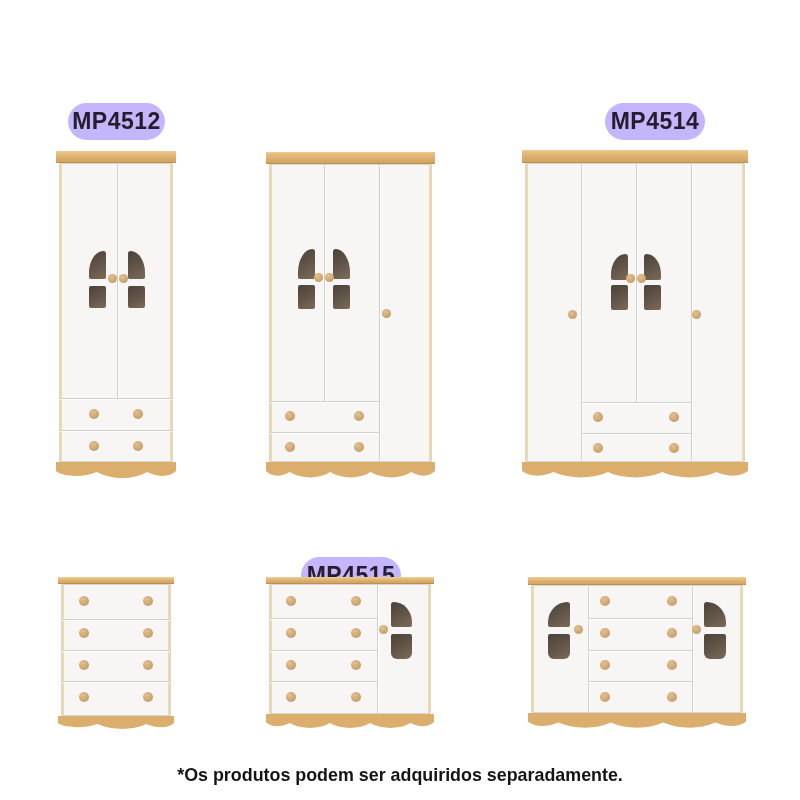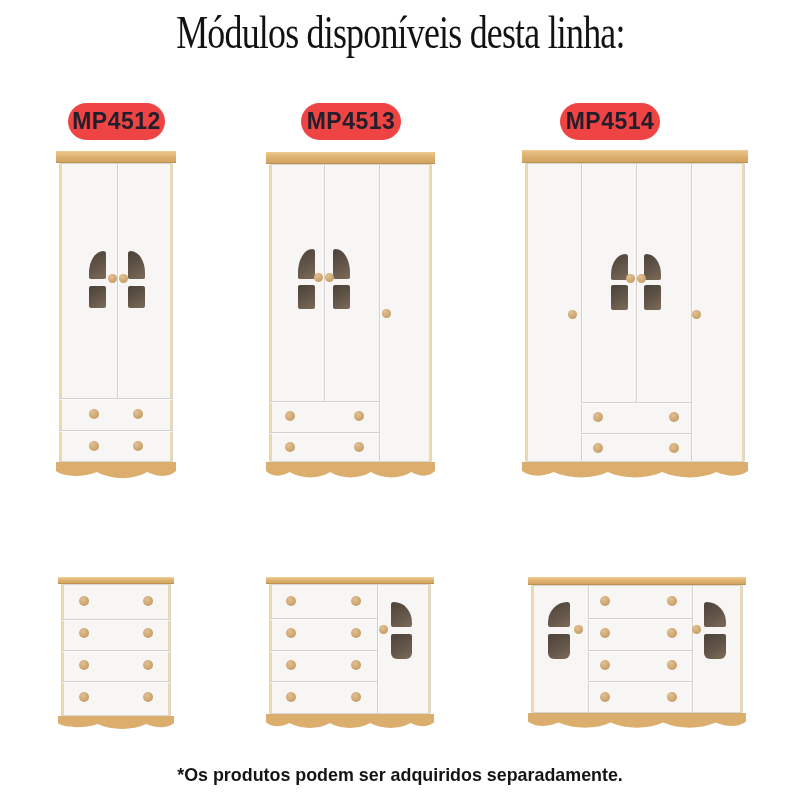--- a/index.html
+++ b/index.html
@@ -3,21 +3,21 @@
 <meta charset="utf-8">
 <style>
   html,body { margin:0; padding:0; background:#ffffff; }
   .canvas { position:relative; width:800px; height:800px; background:#ffffff; overflow:hidden;
             font-family:"Liberation Sans", sans-serif; }
 
   .title { position:absolute; top:6px; left:0; width:800px; text-align:center;
            font-family:"Liberation Serif", serif; font-size:46px; color:#121212; white-space:nowrap; }
   .title span { display:inline-block; transform:scaleX(0.78); transform-origin:center; letter-spacing:-1px; }
 
-  .badge { position:absolute; height:37px; background:#ef4444; border-radius:19px;
+  .badge { position:absolute; height:37px; background:#c4b5fd; border-radius:19px;
            display:flex; align-items:center; justify-content:center;
            color:#221e2b; font-weight:bold; font-size:23px; letter-spacing:0.5px; }
 
   .footnote { position:absolute; top:764px; left:0; width:800px; text-align:center;
               font-weight:bold; font-size:19px; color:#141414; }
   .footnote span { display:inline-block; transform:scaleX(0.94); transform-origin:center; }
 
   .fur { position:absolute; }
   .fur div, .fur svg { position:absolute; box-sizing:border-box; }
 
@@ -36,25 +36,23 @@
 
   .knob { width:9px; height:9px; border-radius:50%;
           background:radial-gradient(circle at 38% 32%, #e2c094, #cba26b 65%, #b68d55); }
   .knob.lg { width:10px; height:10px; }
 </style>
 </head>
 <body>
 
 <div class="canvas">
 
-  <div class="title"><span>Módulos disponíveis desta linha:</span></div>
 
   <div class="badge" style="left:68px;top:103px;width:97px">MP4512</div>
-  <div class="badge" style="left:301px;top:103px;width:100px">MP4513</div>
-  <div class="badge" style="left:560px;top:103px;width:100px">MP4514</div>
+  <div class="badge" style="left:605px;top:103px;width:100px">MP4514</div>
 
   <div class="fur" style="left:56px;top:151px;width:120px;height:334px">
     <div class="strip" style="left:0;top:0;width:120px;height:12px"></div>
     <div class="cab" style="left:3px;top:12px;width:114px;height:299px">
       <div class="vline" style="left:57px;top:0;height:234px"></div>
       <div class="hline" style="left:0;top:234px;width:112px"></div>
       <div class="hline" style="left:0;top:266px;width:112px"></div>
       <div class="win arc-tl" style="left:29px;top:87px;width:17px;height:28px"></div>
       <div class="win arc-tr" style="left:68px;top:87px;width:17px;height:28px"></div>
       <div class="win sq" style="left:29px;top:122px;width:17px;height:22px"></div>
@@ -114,20 +112,21 @@
       <div class="knob lg" style="left:67px;top:248px"></div>
       <div class="knob lg" style="left:143px;top:248px"></div>
       <div class="knob lg" style="left:67px;top:279px"></div>
       <div class="knob lg" style="left:143px;top:279px"></div>
     </div>
     <svg style="left:0;top:312px;width:226px;height:20px" viewBox="0 0 200 22" preserveAspectRatio="none">
       <path d="M0,0 H200 V10 C193,16 184,17 172,11 C158,19 139,19 124,11 C110,19 90,19 76,11 C62,19 43,19 28,11 C16,17 7,16 0,10 Z" fill="#dcae6e"></path>
     </svg>
   </div>
 
+  <div class="badge" style="left:301px;top:557px;width:100px">MP4515</div>
 
   <div class="fur" style="left:58px;top:577px;width:116px;height:158px">
     <div class="strip" style="left:0;top:0;width:116px;height:7px"></div>
     <div class="cab" style="left:3px;top:7px;width:110px;height:132px">
       <div class="hline" style="left:0;top:34px;width:108px"></div>
       <div class="hline" style="left:0;top:65px;width:108px"></div>
       <div class="hline" style="left:0;top:96px;width:108px"></div>
       <div class="knob lg" style="left:17px;top:11px"></div>
       <div class="knob lg" style="left:81px;top:11px"></div>
       <div class="knob lg" style="left:17px;top:43px"></div>

